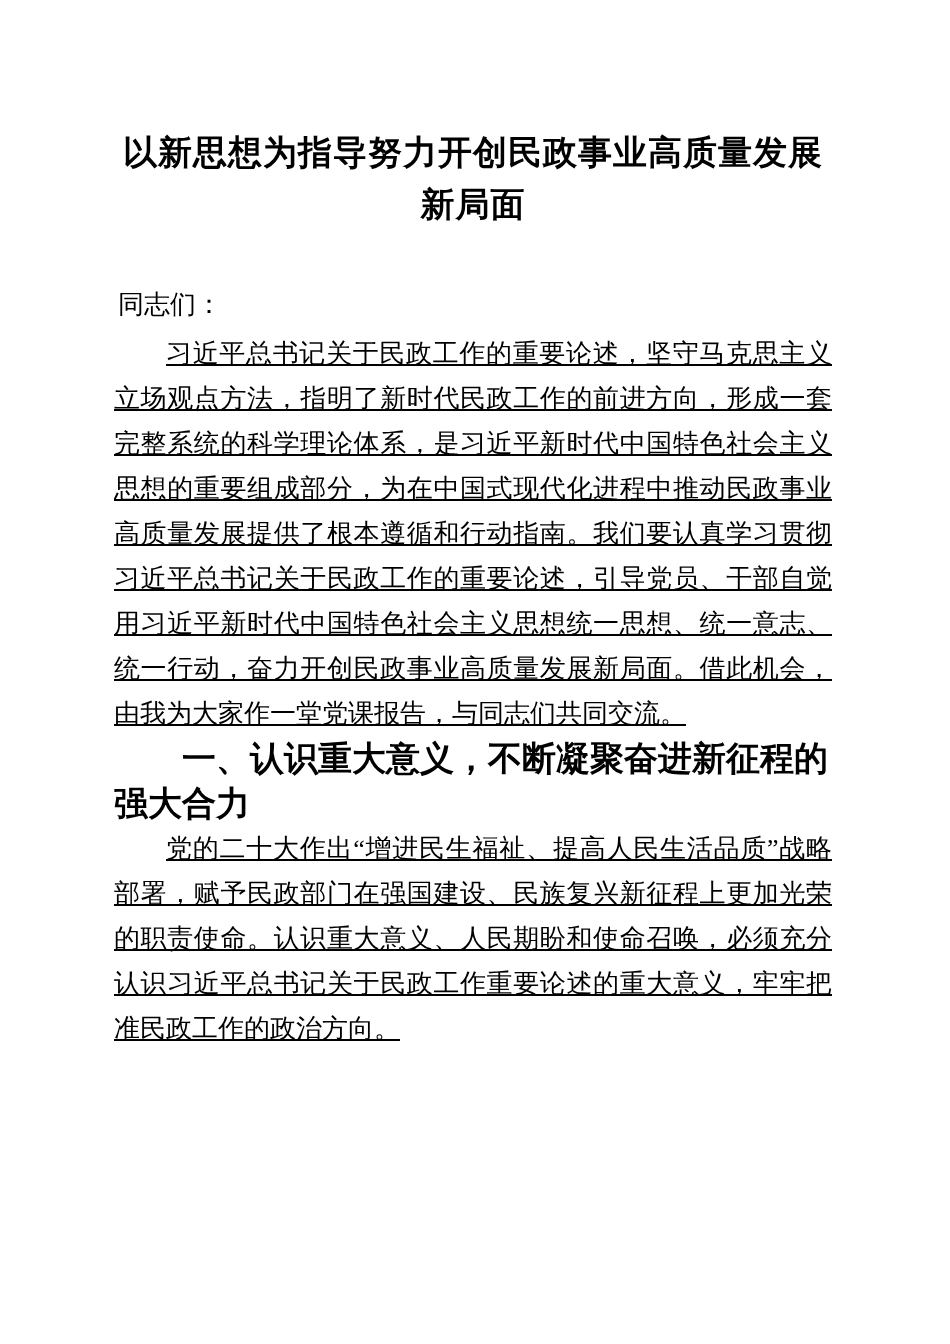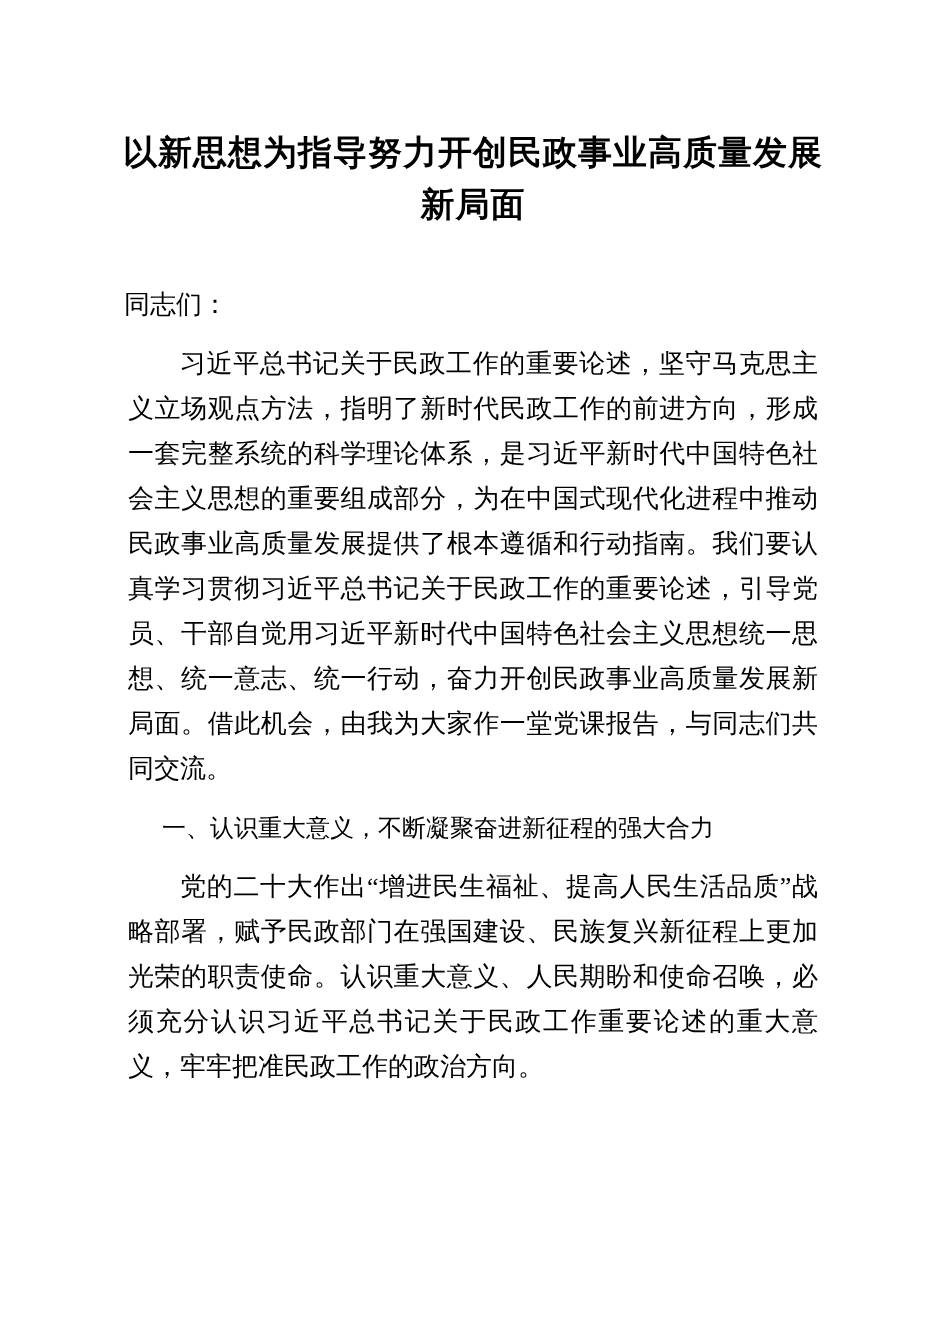--- a/index.html
+++ b/index.html
@@ -25,35 +25,36 @@
     font-family: "Liberation Sans", sans-serif;
     font-size: 34px;
     line-height: 52px;
     font-weight: 700;
     text-align: center;
     letter-spacing: 1px;
     margin: 0 0 52px 0;
     color: #000000;
   }
   .salutation {
-    margin: 10px;
+    margin: 4px;
     text-indent: 0;
     text-align: justify;
   }
   .para {
-    margin: 14px;
+    margin: 0;
     text-indent: 2em;
     text-align: justify;
     text-justify: inter-character;
+    text-decoration: underline;
   }
   .section-heading {
     font-family: "Liberation Sans", sans-serif;
-    font-size: 24px;
+    font-size: 34px;
     line-height: 45px;
-    font-weight: 400;
+    font-weight: 700;
     margin: 0;
     text-indent: 2em;
     text-align: left;
     color: #000000;
   }
 </style>
 </head>
 <body>
 
 <div class="page">

